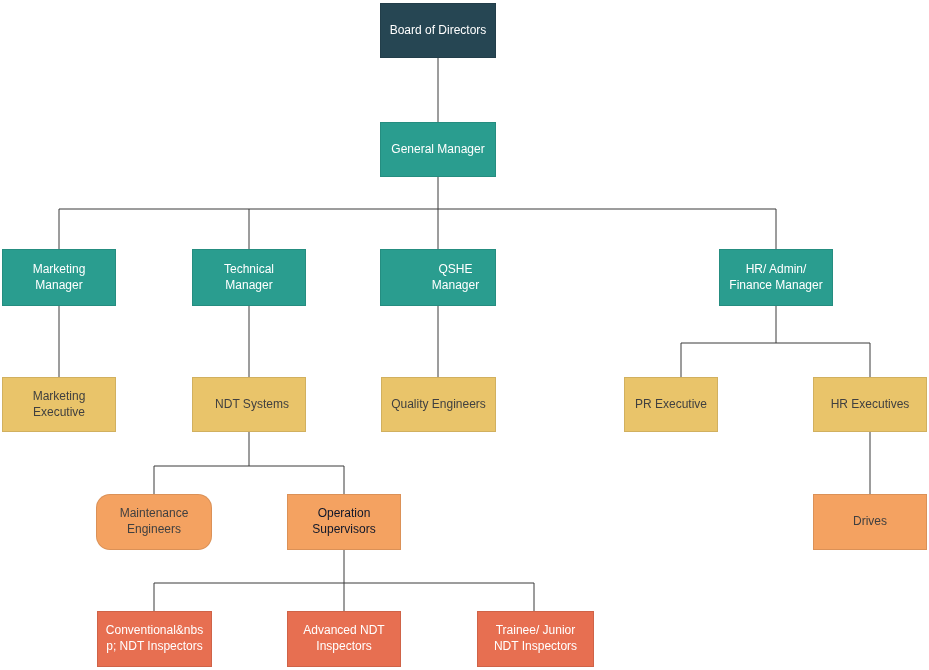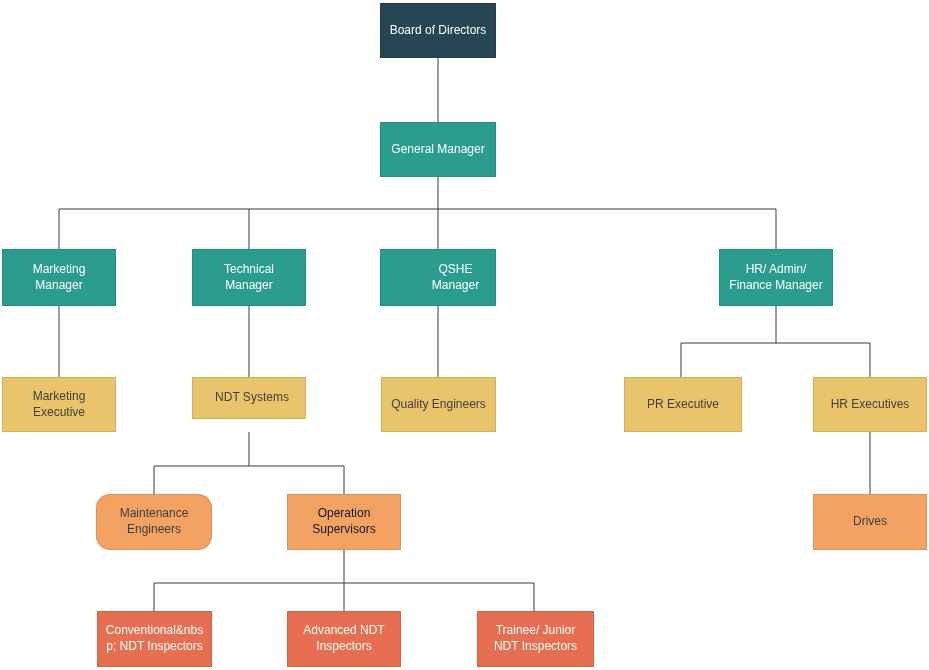--- a/index.html
+++ b/index.html
@@ -33,23 +33,23 @@
   .node .label { white-space: pre-line; }
 
   
   #n-board        { left: 380px; top: 3px;   width: 116px; height: 55px; }
   #n-general      { left: 380px; top: 122px; width: 116px; height: 55px; }
   #n-marketing-m  { left: 2px;   top: 249px; width: 114px; height: 57px; }
   #n-technical-m  { left: 192px; top: 249px; width: 114px; height: 57px; }
   #n-qshe-m       { left: 380px; top: 249px; width: 116px; height: 57px; padding-left: 38px; }
   #n-hr-m         { left: 719px; top: 249px; width: 114px; height: 57px; }
   #n-marketing-e  { left: 2px;   top: 377px; width: 114px; height: 55px; }
-  #n-ndt-systems  { left: 192px; top: 377px; width: 114px; height: 42px; padding-left: 9px; }
+  #n-ndt-systems  { left: 192px; top: 377px; width: 114px; height: 55px; padding-left: 9px; }
   #n-quality-eng  { left: 381px; top: 377px; width: 115px; height: 55px; }
-  #n-pr-exec      { left: 624px; top: 377px; width: 118px; height: 55px; }
+  #n-pr-exec      { left: 624px; top: 377px; width: 94px; height: 55px; }
   #n-hr-execs     { left: 813px; top: 377px; width: 114px; height: 55px; }
   #n-maintenance  { left: 96px;  top: 494px; width: 116px; height: 56px; }
   #n-operation    { left: 287px; top: 494px; width: 114px; height: 56px; }
   #n-drives       { left: 813px; top: 494px; width: 114px; height: 56px; }
   #n-conventional { left: 97px;  top: 611px; width: 115px; height: 56px; }
   #n-advanced     { left: 287px; top: 611px; width: 114px; height: 56px; }
   #n-trainee      { left: 477px; top: 611px; width: 117px; height: 56px; }
 </style>
 </head>
 <body style="background-color: rgb(255, 255, 255);">

